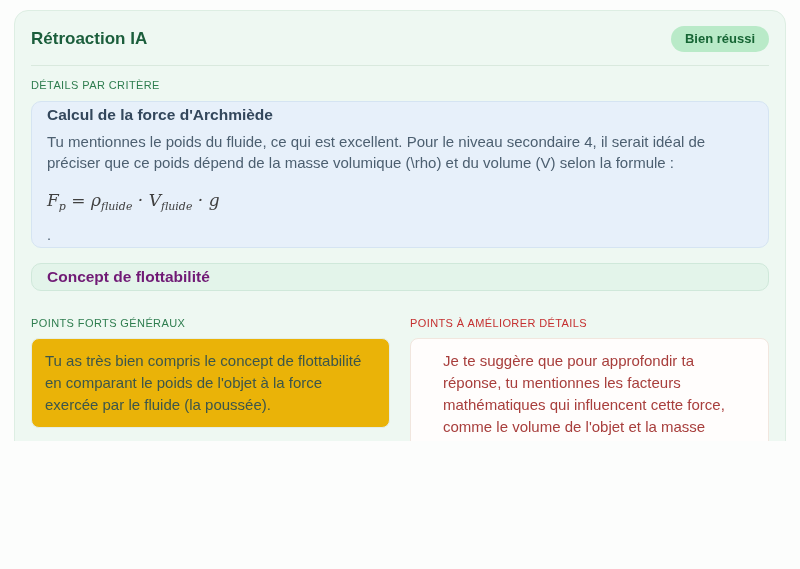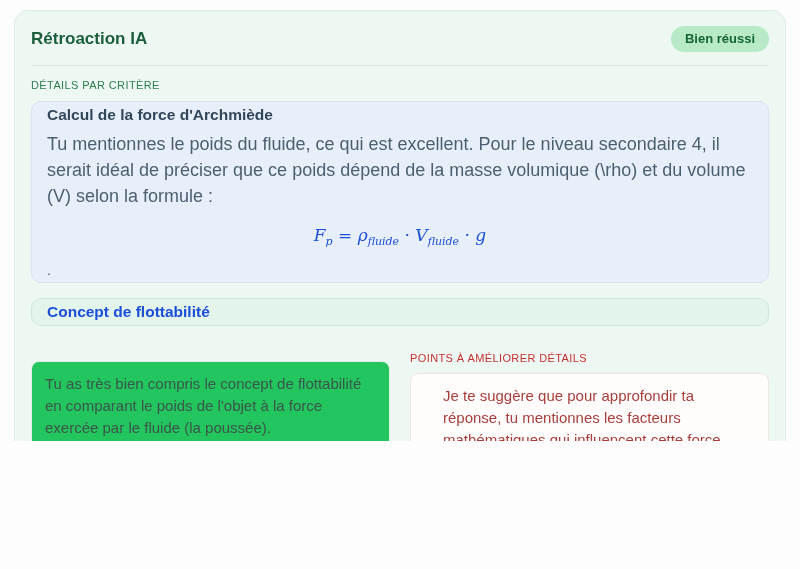--- a/index.html
+++ b/index.html
@@ -17,33 +17,33 @@
     padding:5px 14px; border-radius:999px; line-height:1.2; white-space:nowrap;text-align:right;
   }
   .divider { height:1px; background:#d9e9de; border:0; margin:13px 0; }
   .eyebrow { font-size:11px; font-weight:normal; letter-spacing:.4px; color:#2e7d4f; }
   .eyebrow.red { color:#c53030; }
   .panel { border-radius:10px; padding:4px 15px; margin-top:10px; }
   .panel.info { background:#e7f0fa; border:1px solid #d5e4f2; }
   .panel.success { background:#e3f4ea; border:1px solid #cfe8da; margin-top:15px; }
   .panel-title { font-size:15.5px; font-weight:bold; }
   .panel.info .panel-title { color:#33475c; }
-  .panel.success .panel-title { color:#1d4ed8; }
-  .panel-body { margin-top:7px; font-size:18px; line-height:1.45; }
+  .panel.success .panel-title { color:#701a75; }
+  .panel-body { margin-top:7px; font-size:15px; line-height:1.45; }
   .panel.info .panel-body { color:#4c5f70; }
   .panel.success .panel-body { color:#44564c; }
   .formula {
-    text-align:center; font-family:"DejaVu Serif", serif; font-style:italic;
-    font-size:17px; color:#1d4ed8; margin:16px 0 14px; white-space:pre;
+    text-align:left; font-family:"DejaVu Serif", serif; font-style:italic;
+    font-size:17px; color:#404040; margin:16px 0 14px; white-space:pre;
   }
   .formula sub { font-size:11px; font-style:italic; }
   .trailing { font-size:14.5px; color:#4c5f70; margin-top:12px; }
   .cols { display:grid; grid-template-columns:1fr 1fr; gap:20px; margin-top:26px; align-items:start; }
   .box { border-radius:8px; padding:11px 13px; margin-top:9px; font-size:15px; line-height:1.45; }
-  .box.strength { background:#22c55e; border:1px solid #e4eee7; color:#3c564b; }
+  .box.strength { background:#eab308; border:1px solid #e4eee7; color:#3c564b; }
   .box.improve  { background:#fffdfc; border:1px solid #f1e6de; color:#a83e3c;padding-left:32px; }
   .divider.pre-suggestion { margin-top:18px; }
 </style>
 </head>
 <body>
 
 <div class="page">
   <div class="card">
 
     <div class="header">
@@ -61,20 +61,21 @@
       <div class="formula"><span>F</span><sub>p</sub><span> = </span><span>ρ</span><sub>fluide</sub><span> · </span><span>V</span><sub>fluide</sub><span> · </span><span>g</span></div>
       <div class="trailing">.</div>
     </div>
 
     <div class="panel success">
       <div class="panel-title">Concept de flottabilité</div>
     </div>
 
     <div class="cols">
       <div>
+        <div class="eyebrow">POINTS FORTS GÉNÉRAUX</div>
         <div class="box strength">Tu as très bien compris le concept de flottabilité en comparant le poids de l'objet à la force exercée par le fluide (la poussée).</div>
       </div>
       <div>
         <div class="eyebrow red">POINTS À AMÉLIORER DÉTAILS</div>
         <div class="box improve">Je te suggère que pour approfondir ta réponse, tu mentionnes les facteurs mathématiques qui influencent cette force, comme le volume de l'objet et la masse volumique du liquide.</div>
       </div>
     </div>
 
     <div class="divider pre-suggestion"></div>
 

